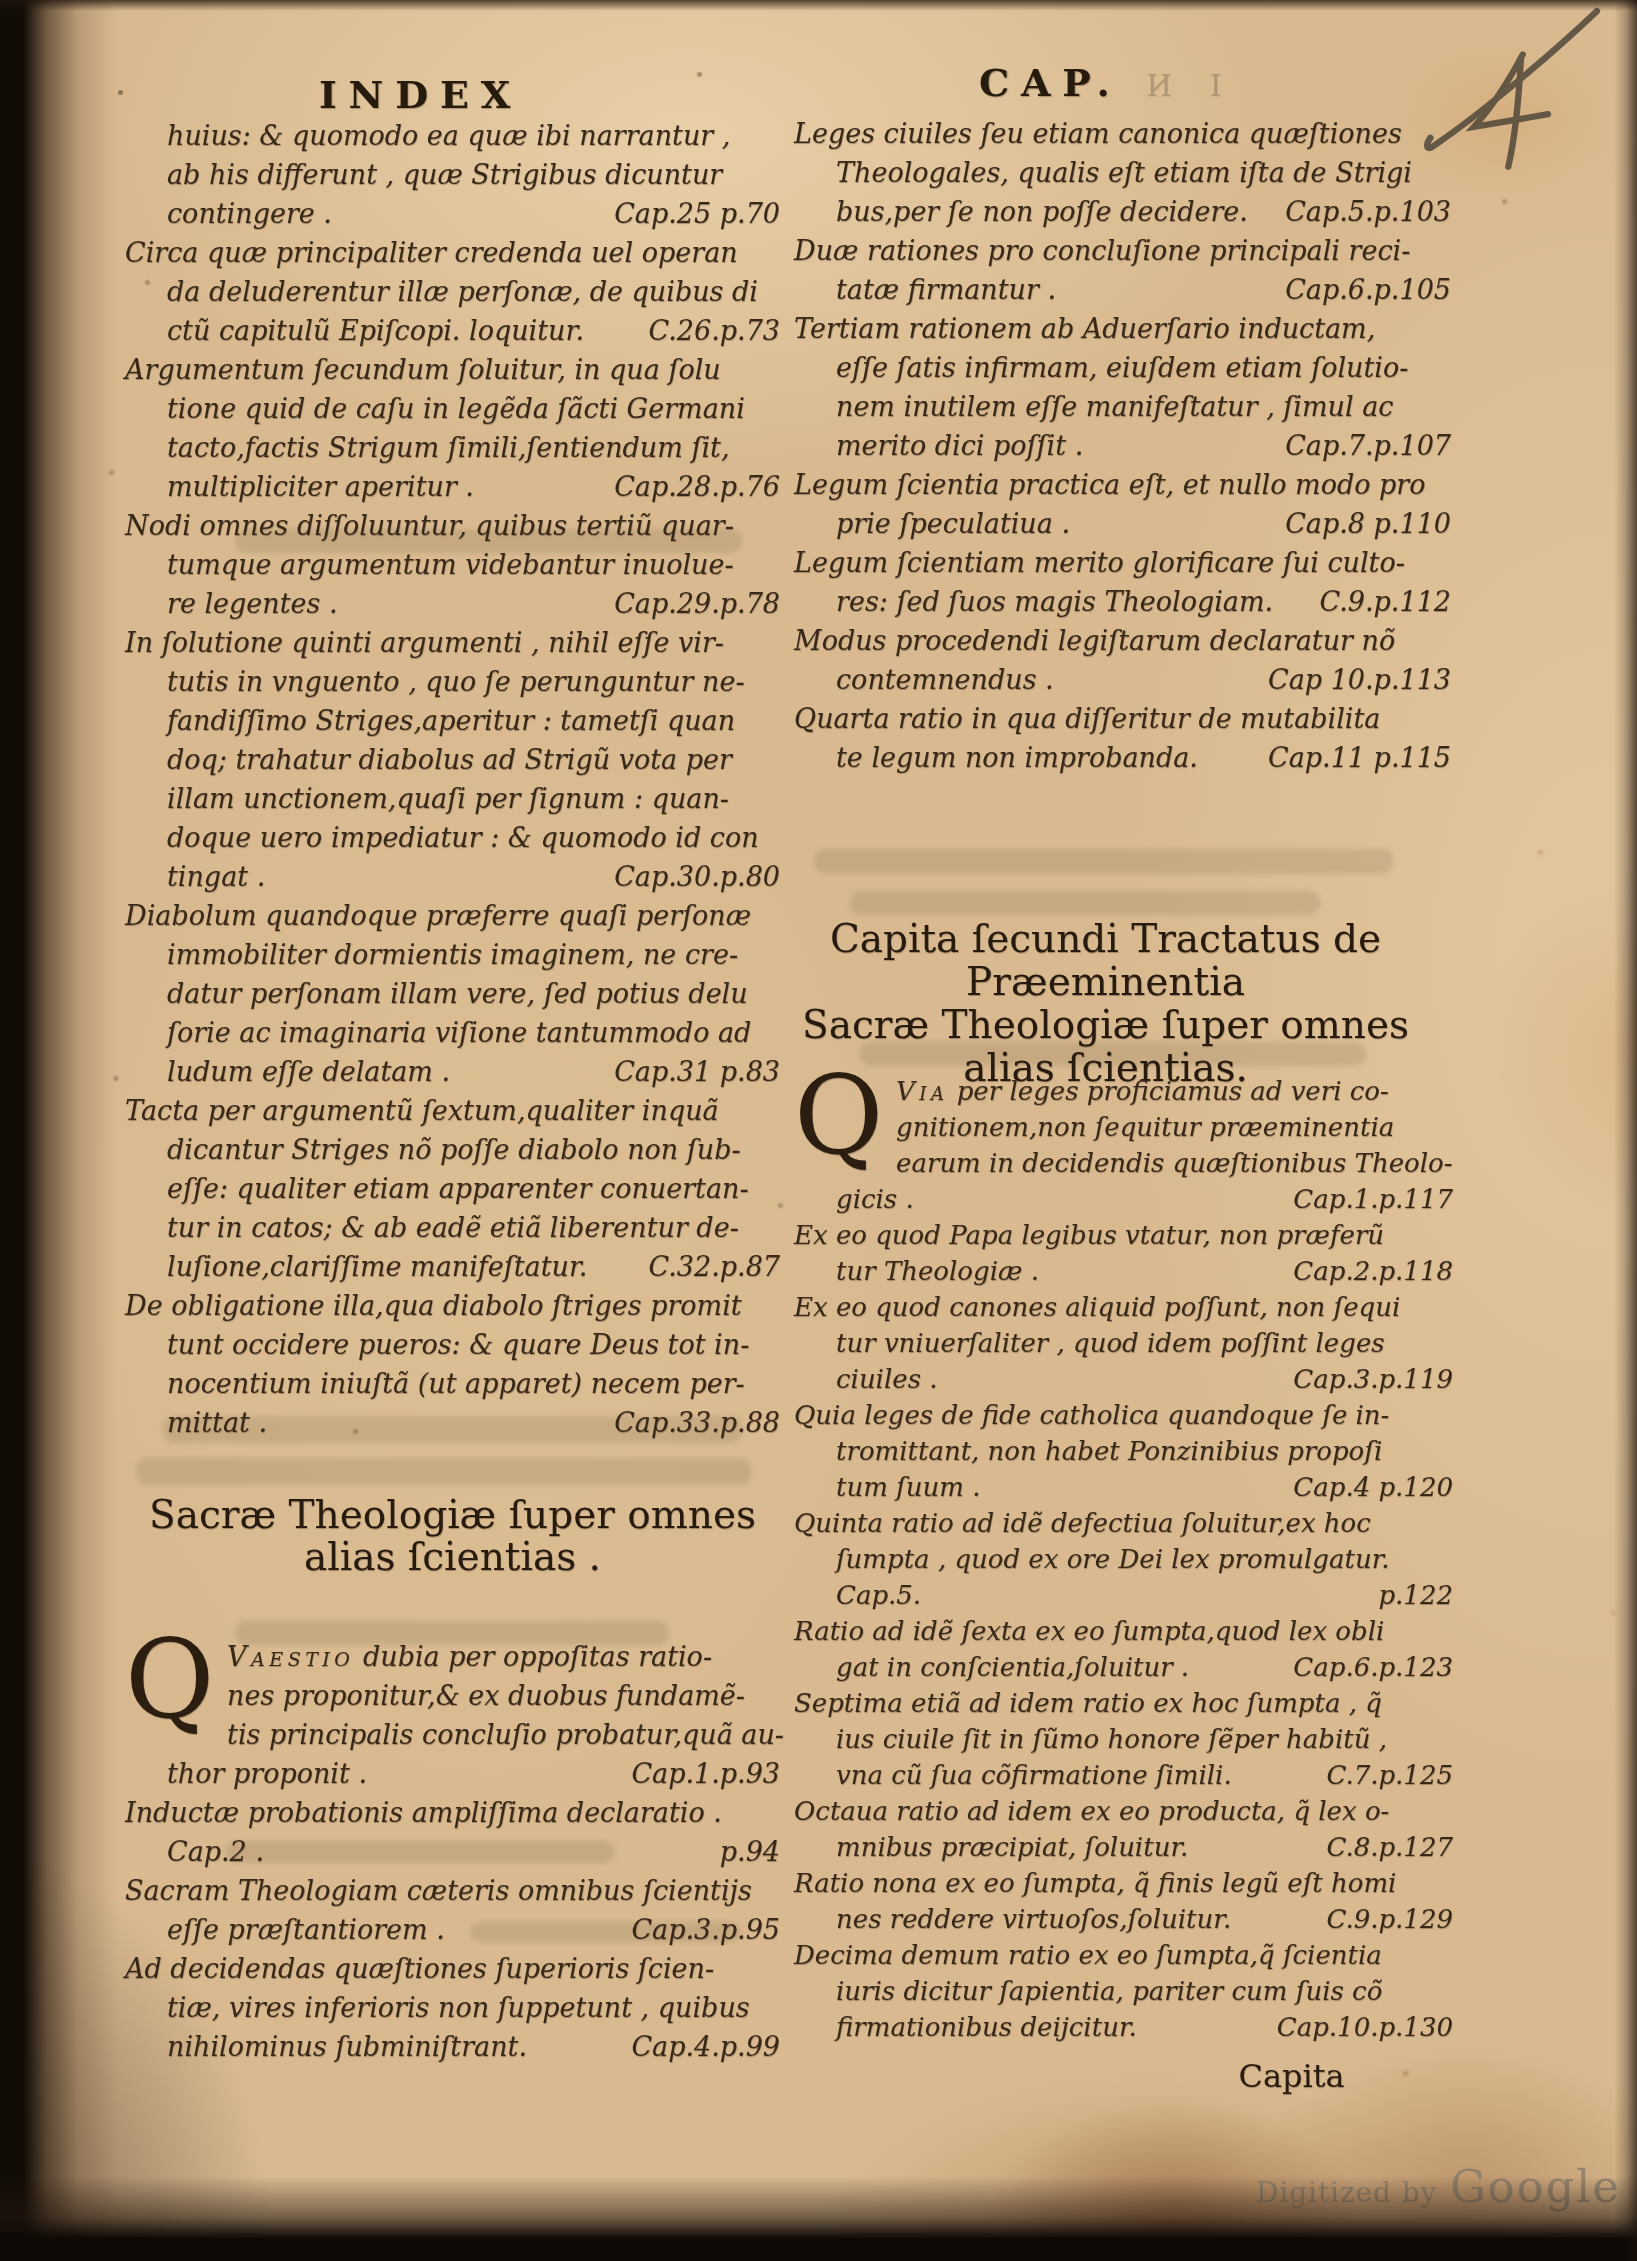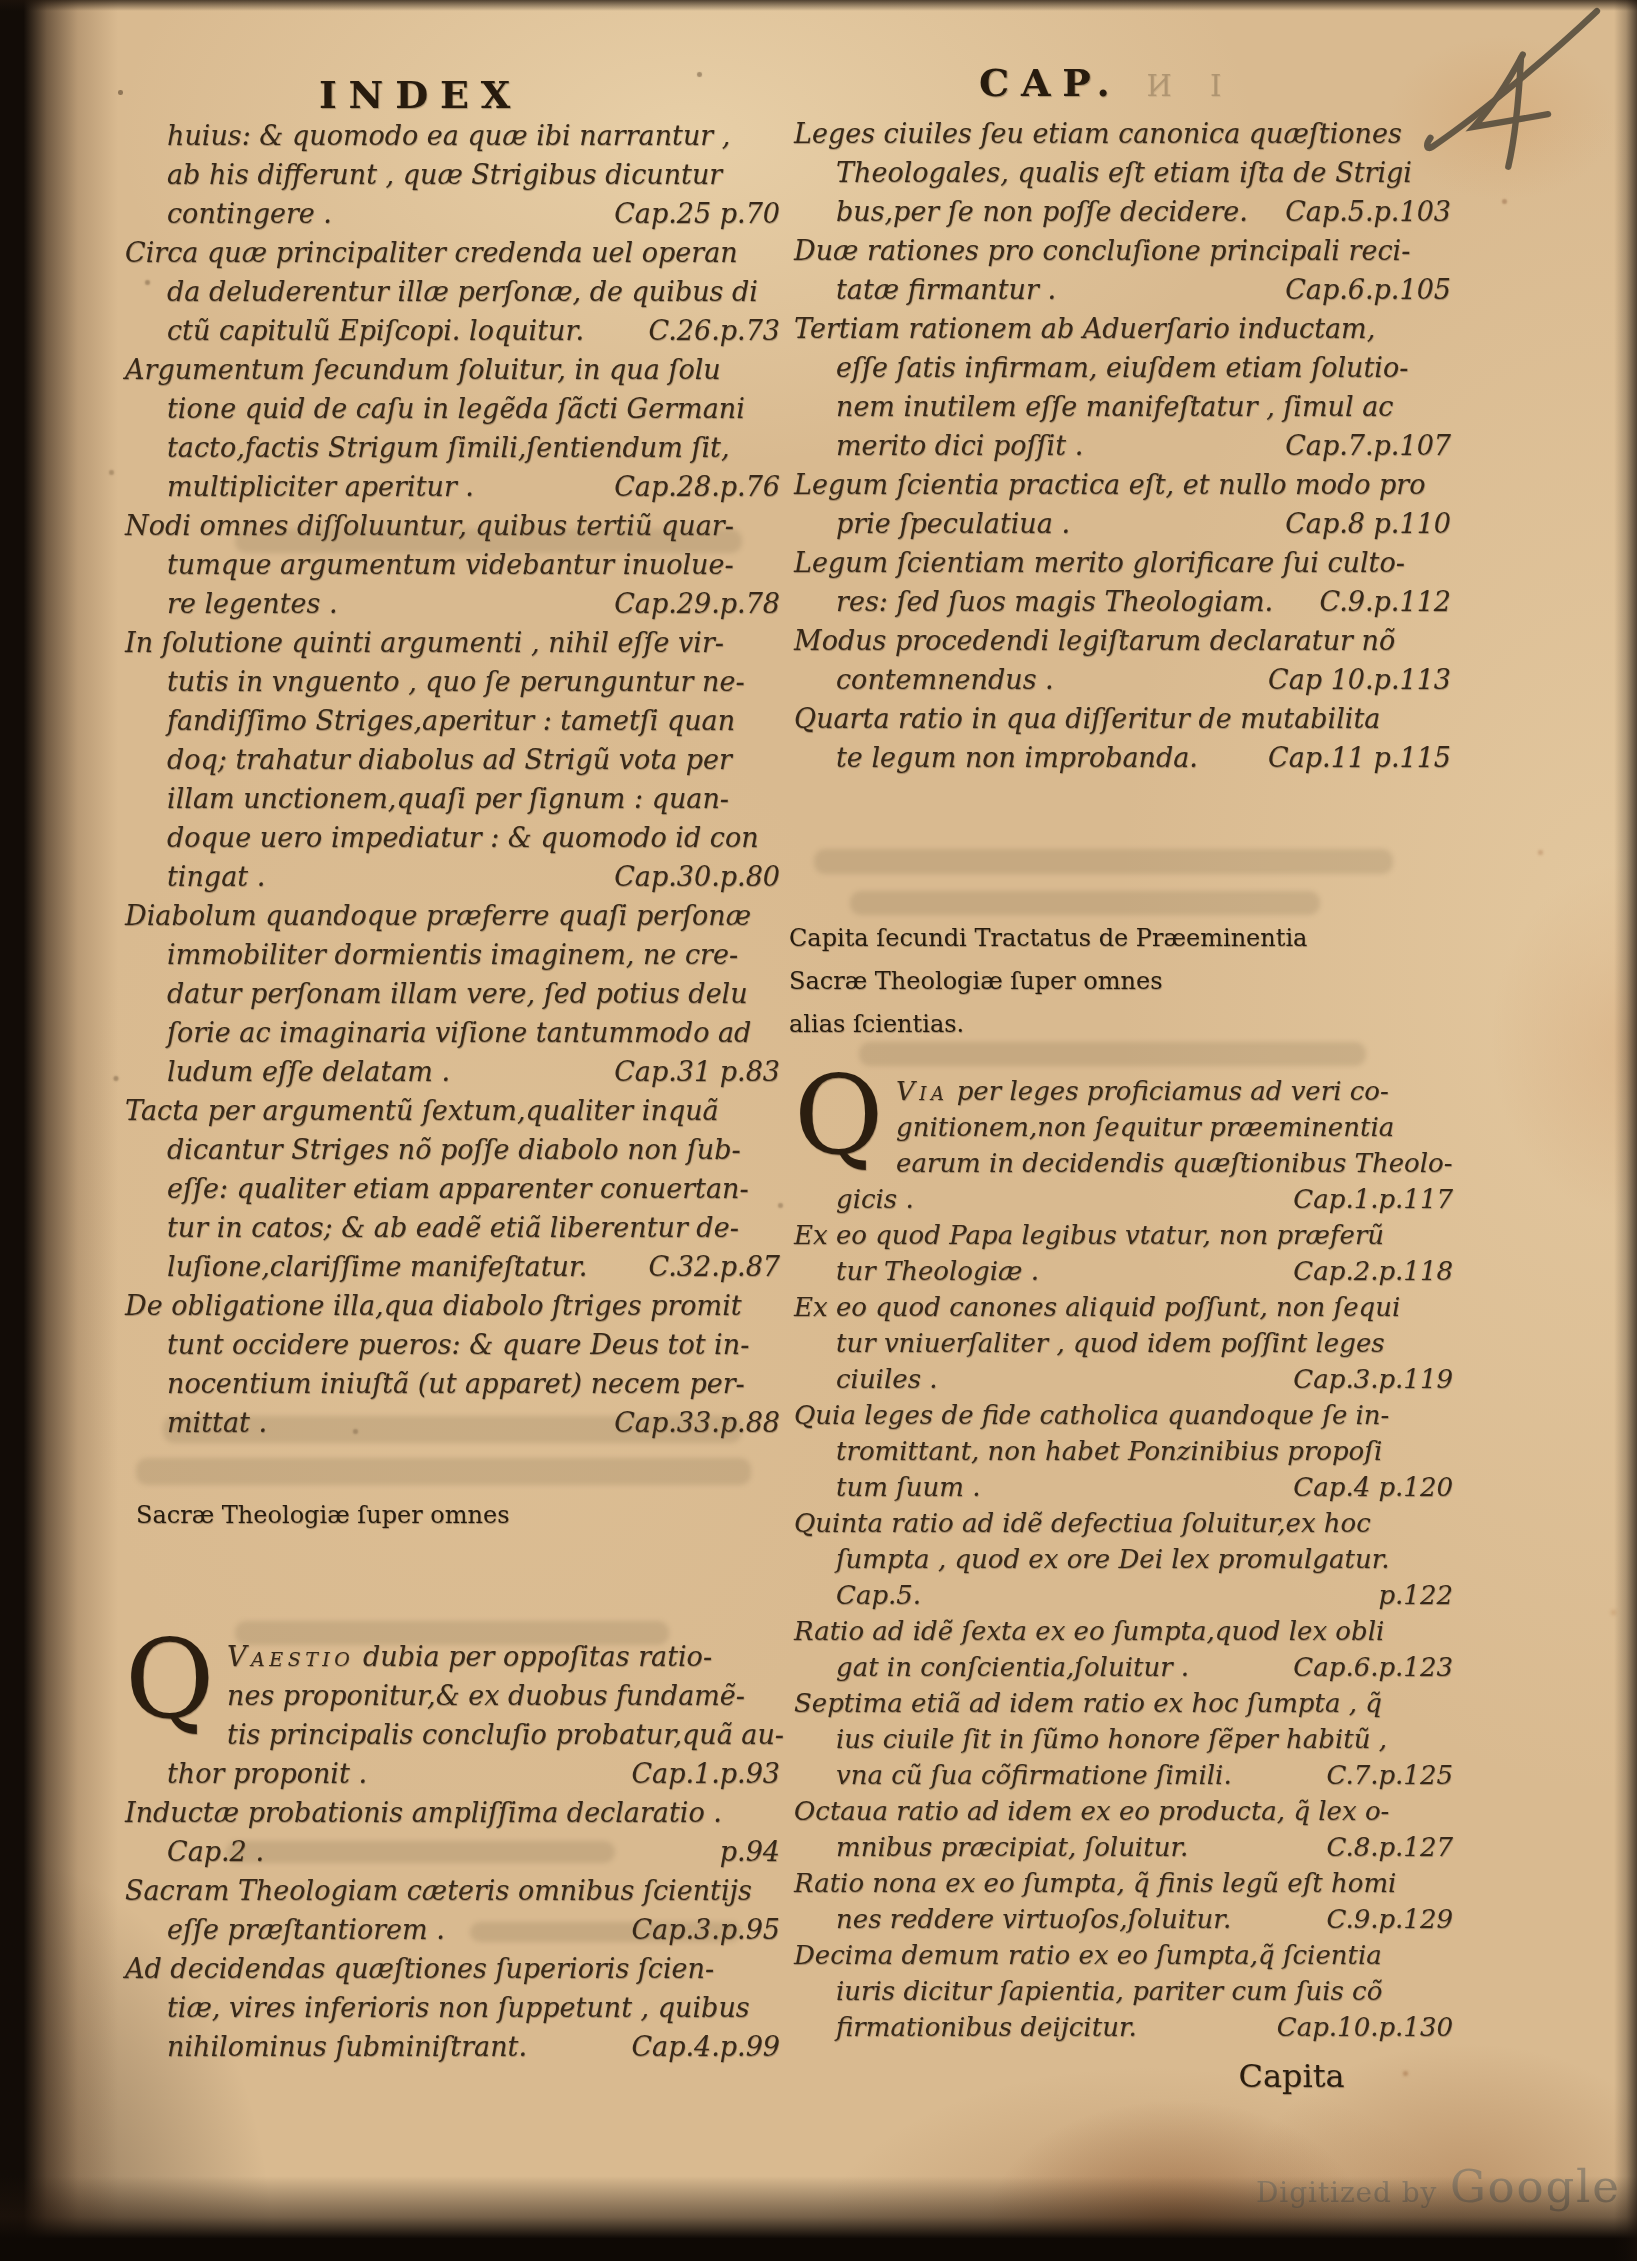--- a/index.html
+++ b/index.html
@@ -20,21 +20,21 @@
   .txt{position:absolute;z-index:2;font-style:italic;font-size:27px;color:#372818;
        text-shadow:0.5px 0.5px 0.8px rgba(50,30,15,.35);}
   .line{height:39px;line-height:39px;white-space:nowrap;}
   .ind{padding-left:42px;}
   .ref{float:right;padding-left:7.2px;}
   .pgheader{position:absolute;z-index:2;top:60px;font-weight:bold;font-style:normal;
        font-size:38px;letter-spacing:11.8px;color:#271b0e;text-shadow:0.9px 0.9px 0.9px rgba(40,25,10,.3);}
   #header-left{left:271px;width:299px;text-align:center;margin-top:12px;}
   #header-right{left:979px;}
   .hdr-ghost{opacity:.3;font-weight:normal;font-size:29px;letter-spacing:14.5px;margin-left:25px;color:#4c3b26;}
-  .heading{font-style:normal;font-size:24px;color:#261b0e;}
+  .heading{font-style:normal;text-align:center;font-size:39px;color:#261b0e;}
   #left-entries{left:125px;top:116px;width:655px;}
   #left-heading{left:136px;top:1494px;width:633px;line-height:42px;}
   #left-q{left:125px;top:1637px;width:655px;}
   #right-entries{left:794px;top:114px;width:657px;}
   #right-heading{left:789px;top:917px;width:633px;line-height:43px;}
   #right-q{left:794px;top:1073px;width:659px;}
   #right-q .line{line-height:36px;height:36px;font-size:26px;}
   .dropcap{float:left;font-style:normal;font-size:109px;line-height:76px;height:76px;
        padding:5.4px 12.7px 0 0;color:#2b1e10;}
   .sc{font-variant:small-caps;letter-spacing:4.5px;}
@@ -161,20 +161,21 @@
       <div class="line ind"><span class="t">nocentium iniuſtã (ut apparet) necem per-</span></div>
 
       <div class="line ind"><span class="ref">Cap.33.p.88</span><span class="t">mittat .</span></div>
     </div>
 
   <div class="txt heading" id="left-heading">
 
 
       <div class="hline">Sacræ Theologiæ ſuper omnes</div>
 
+      <div class="hline">alias ſcientias .</div>
     </div>
 
   <div class="txt" id="left-q">
     <div class="dropcap">Q</div>
     <div class="line"><span class="sc">Vaestio</span><span> dubia per oppoſitas ratio-</span></div>
     <div>
 
         <div class="line"><span class="t">nes proponitur,&amp; ex duobus fundamẽ-</span></div>
 
         <div class="line"><span class="t">tis principalis concluſio probatur,quã au-</span></div>

